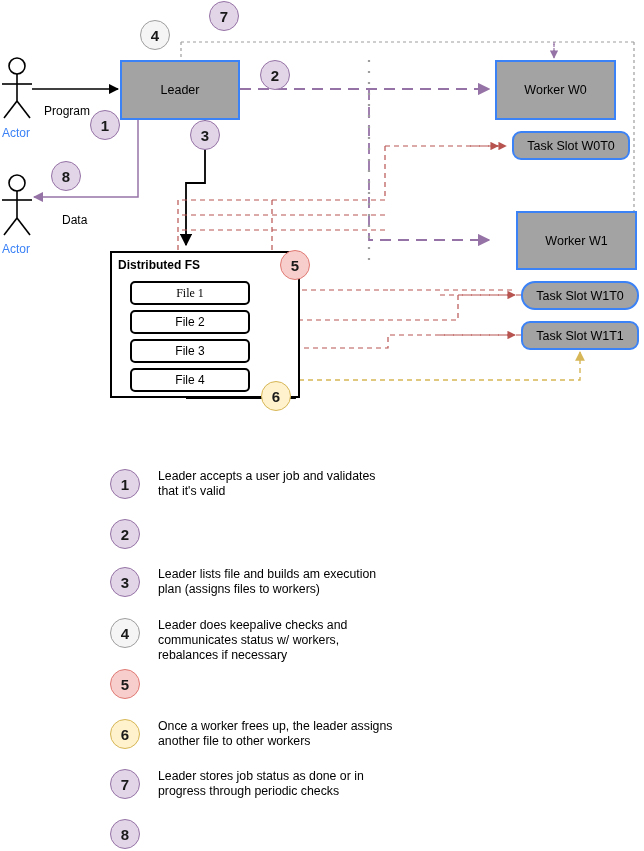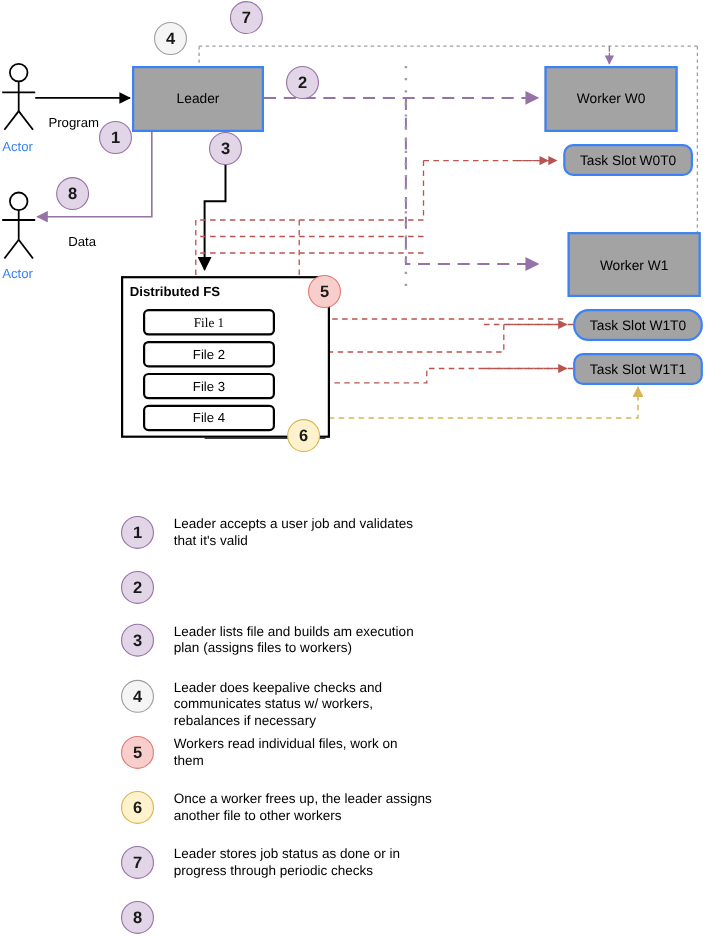--- a/index.html
+++ b/index.html
@@ -172,21 +172,20 @@
     <div class="legend-text">Leader lists file and builds am execution plan (assigns files to workers)</div>
   </div>
 
   <div class="legend-row" style="left:110px;top:163px;">
     <div class="legend-badge b-grey">4</div>
     <div class="legend-text">Leader does keepalive checks and communicates status w/ workers, rebalances if necessary</div>
   </div>
 
   <div class="legend-row" style="left:110px;top:214px;">
     <div class="legend-badge b-red">5</div>
-    <div class="legend-text">Workers read individual files, work on them</div>
   </div>
 
   <div class="legend-row" style="left:110px;top:264px;">
     <div class="legend-badge b-yellow">6</div>
     <div class="legend-text" style="max-width:250px;">Once a worker frees up, the leader assigns another file to other workers</div>
   </div>
 
   <div class="legend-row" style="left:110px;top:314px;">
     <div class="legend-badge b-purple">7</div>
     <div class="legend-text" style="max-width:245px;">Leader stores job status as done or in progress through periodic checks</div>

